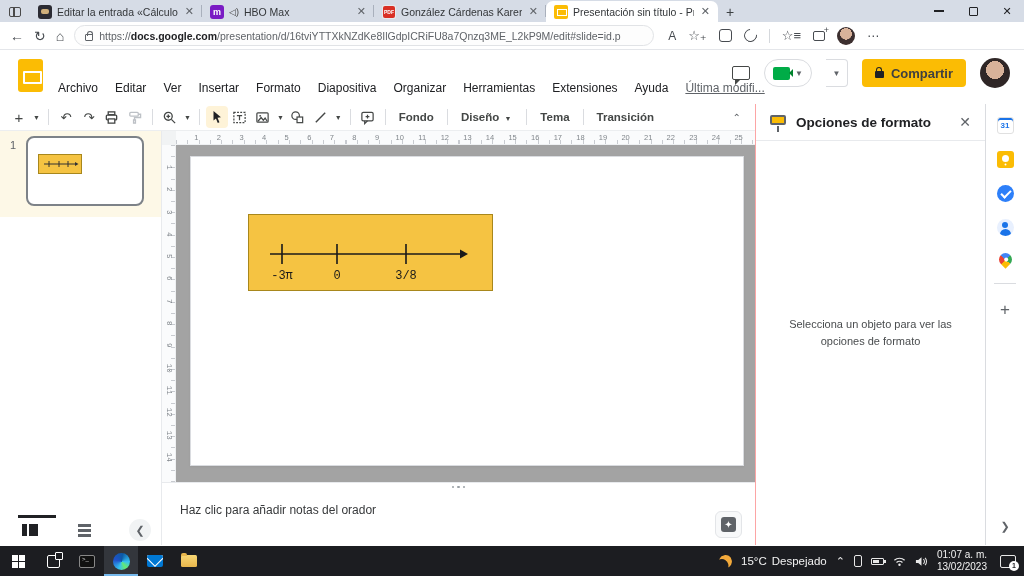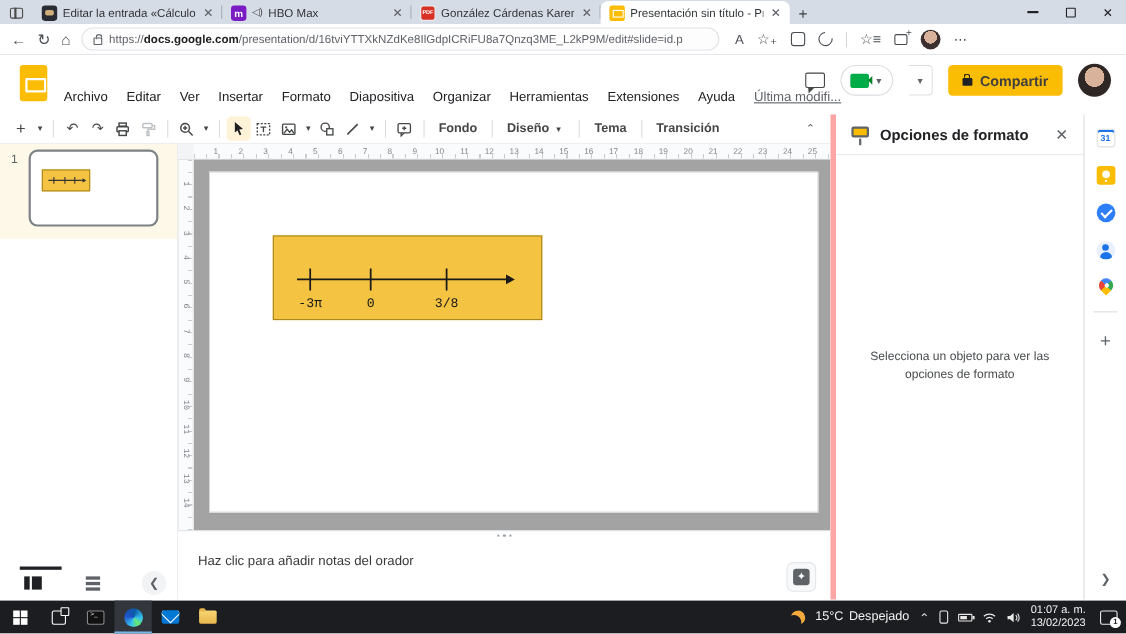--- a/index.html
+++ b/index.html
@@ -128,21 +128,21 @@
   .yshape svg { display:block; }
   .dotsrow { height:9px; background:#fff; border-top:1px solid #e8eaed; display:flex; align-items:center; justify-content:center; gap:3px; }
   .dotsrow i { width:2.5px; height:2.5px; border-radius:50%; background:#9aa0a6; }
   .notesarea { flex:1; background:#fff; position:relative; }
   .notesph { position:absolute; left:18px; top:12px; font-size:12px; color:#37393b; }
   .explorebtn { position:absolute; right:13px; bottom:7px; width:27px; height:27px; border:1px solid #e3e5e8; background:#f8f9fa; border-radius:6px; display:flex; align-items:center; justify-content:center; }
   .explore-ic { width:15px; height:15px; background:#5f6368; border-radius:3px; position:relative; display:flex; align-items:center; justify-content:center; }
   .explore-ic::after { content:"✦"; color:#fff; font-size:10px; line-height:1; }
 
   
-  .fmtpanel { width:230px; background:#fff; border-left:5px solid #fca5a5; position:relative; }
+  .fmtpanel { width:230px; background:#fff; border-left:1px solid #fca5a5; position:relative; }
   .fmthead { height:37px; display:flex; align-items:center; padding:0 14px; gap:10px; border-bottom:1px solid #e8eaed; }
   .roller-ic { width:16px; height:10px; border:2px solid #5f6368; border-radius:2px; background:#fbbc04; position:relative; margin-top:-4px;}
   .roller-ic::after { content:""; position:absolute; left:5px; top:9px; width:2px; height:6px; background:#5f6368; }
   .fmttitle { font-size:13.5px; color:#202124; font-weight:bold; flex:1; }
   .fmtclose { color:#5f6368; font-size:14px; }
   .fmtempty { position:absolute; left:20px; right:20px; top:212px; text-align:center; font-size:11px; color:#494c4e; line-height:1.5; }
 
   
   .appbar { width:39px; background:#fff; border-left:1px solid #dadce0; display:flex; flex-direction:column; align-items:center; padding-top:13px; gap:17px; position:relative; }
   .cal-ic { width:17px; height:17px; background:#fff; border:1px solid #e0e0e0; border-radius:3px; color:#1a73e8; font-size:8px; font-weight:bold; display:flex; align-items:center; justify-content:center; box-shadow:inset 0 2px 0 #1a73e8;}

